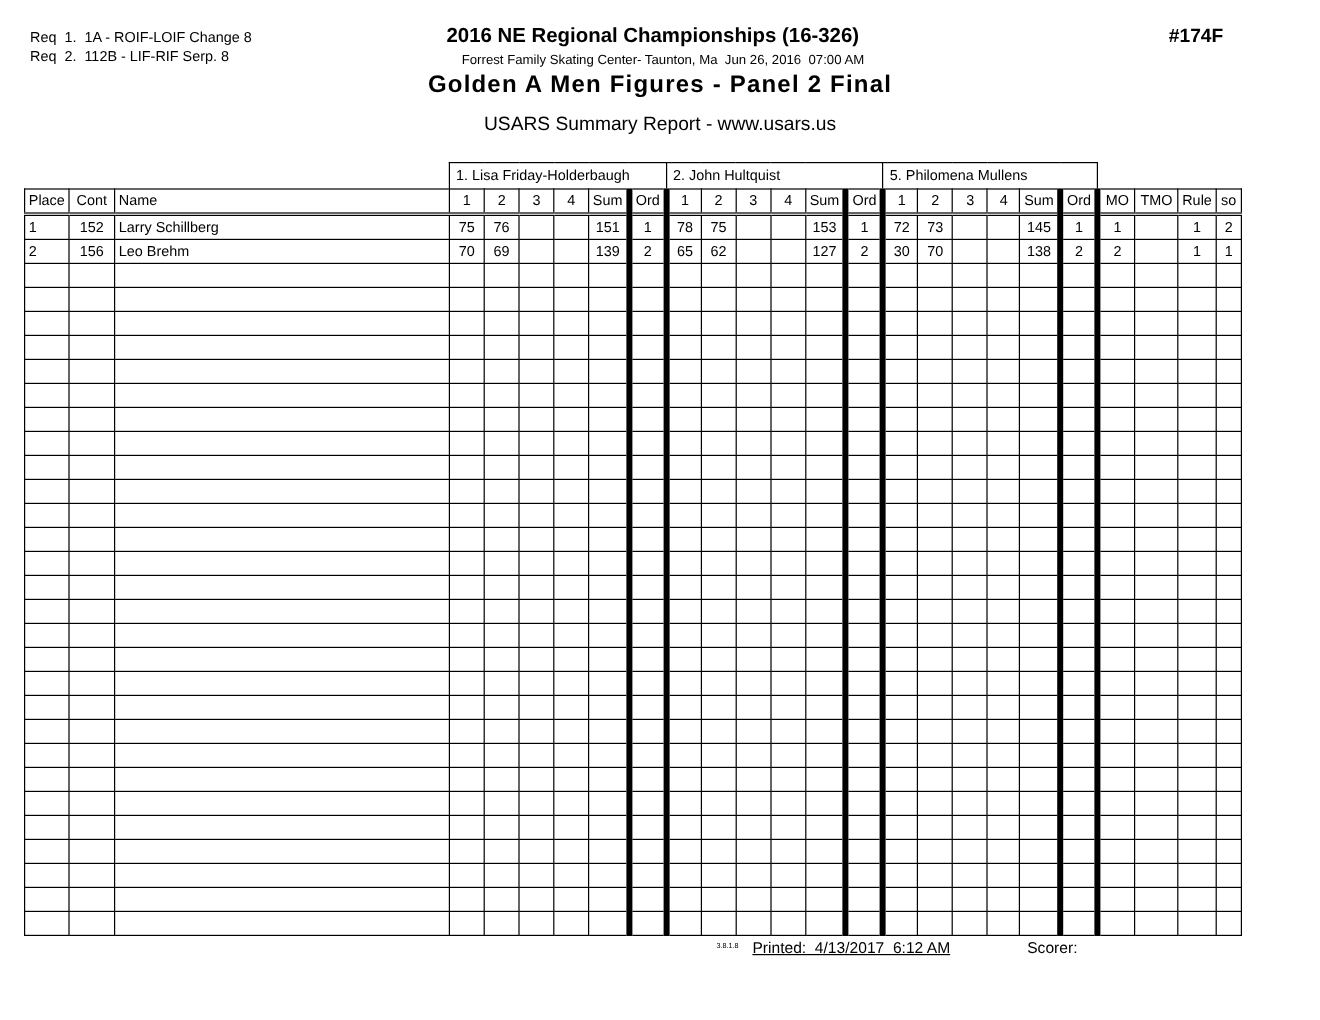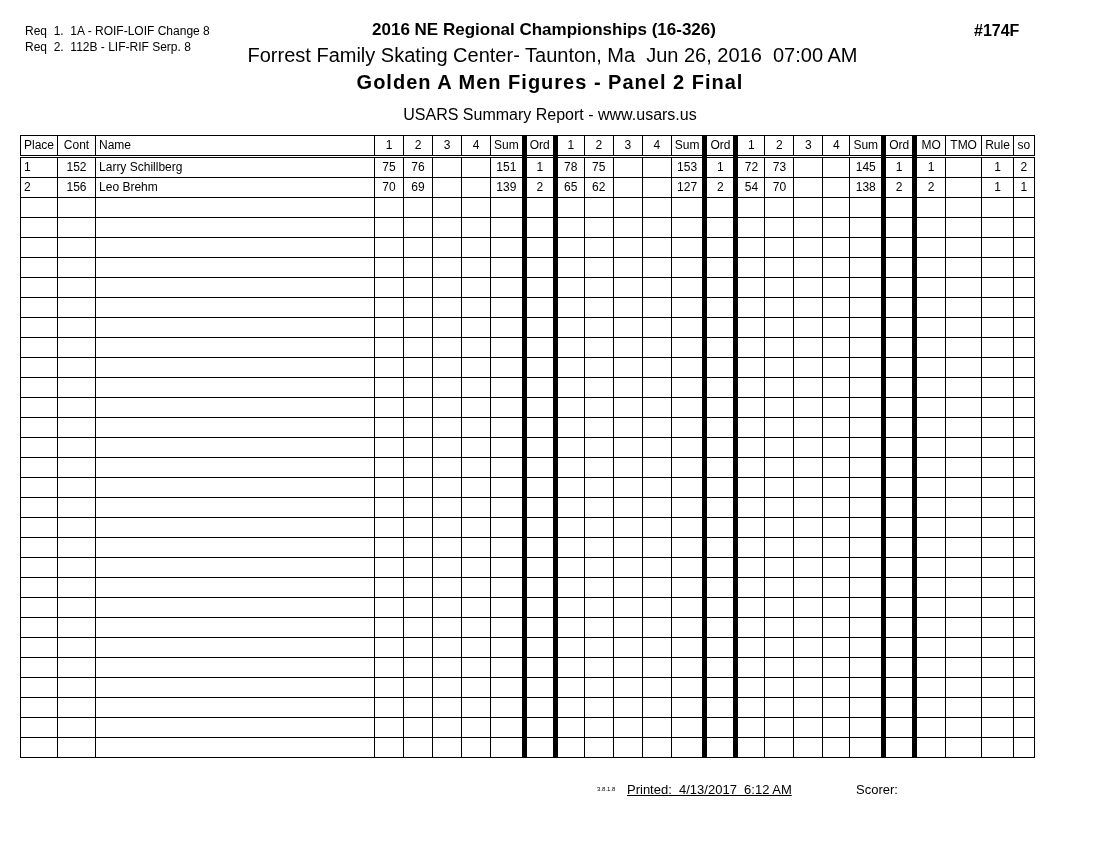--- a/index.html
+++ b/index.html
@@ -6,21 +6,21 @@
   .page{
     position:relative;width:1100px;height:850px;background:#fff;
     font-family:"Liberation Sans",sans-serif;color:#000;overflow:hidden;
   }
   
   .req-block{position:absolute;left:25px;top:23px;font-size:12px;line-height:16px;}
   .req-block div{white-space:pre;}
   .doc-num{position:absolute;left:974px;top:22px;font-size:16px;font-weight:bold;}
   .titles{position:absolute;left:0;top:20px;width:1100px;text-align:center;}
   .title-main{font-size:17px;font-weight:bold;white-space:pre;margin:0 12px 4px 0;}
-  .title-venue{font-size:20px;white-space:pre;margin:0 0 4px 5px;}
+  .title-venue{font-size:11px;white-space:pre;margin:0 0 4px 5px;}
   .title-event{font-size:20px;font-weight:bold;letter-spacing:1px;white-space:pre;margin:0 0 4px 0;}
   .title-report{font-size:16px;white-space:pre;margin:12px;text-align:center;}
   
   .score-table{
     position:absolute;left:20px;top:135px;border-collapse:collapse;table-layout:fixed;
   }
   .score-table th,.score-table td{
     border:1px solid #000;height:19px;line-height:19px;font-size:12px;
     padding:0 3px;overflow:hidden;white-space:nowrap;font-weight:normal;
   }
@@ -78,20 +78,27 @@
         <col style="width:29px">
         <col style="width:27px">
         <col style="width:30px">
         <col style="width:28px">
       <col style="width:31px">
         <col style="width:36px">
         <col style="width:28px">
         <col style="width:21px">
     </colgroup>
     <thead>
+      <tr class="judge-row">
+        <th class="spacer" colspan="3"></th>
+        <th colspan="6">1.  Lisa Friday-Holderbaugh</th>
+        <th colspan="6">2.  John Hultquist</th>
+        <th colspan="6">5.  Philomena Mullens</th>
+        <th class="spacer" colspan="4"></th>
+      </tr>
       <tr class="hdr">
         <th class="l">Place</th>
         <th class="c">Cont</th>
         <th class="l">Name</th>
 
         <th class="c">1</th>
         <th class="c">2</th>
         <th class="c">3</th>
         <th class="c">4</th>
         <th class="c">Sum</th>
@@ -154,21 +161,21 @@
           <td class="c"></td>
           <td class="c"></td>
           <td class="c">139</td>
           <td class="c b ord">2</td>
           <td class="c">65</td>
           <td class="c">62</td>
           <td class="c"></td>
           <td class="c"></td>
           <td class="c">127</td>
           <td class="c b ord">2</td>
-          <td class="c">54</td>
+          <td class="c">30</td>
           <td class="c">70</td>
           <td class="c"></td>
           <td class="c"></td>
           <td class="c">138</td>
           <td class="c b ord">2</td>
           <td class="c">2</td>
           <td class="c"></td>
           <td class="c">1</td>
           <td class="c">1</td>
         </tr>

